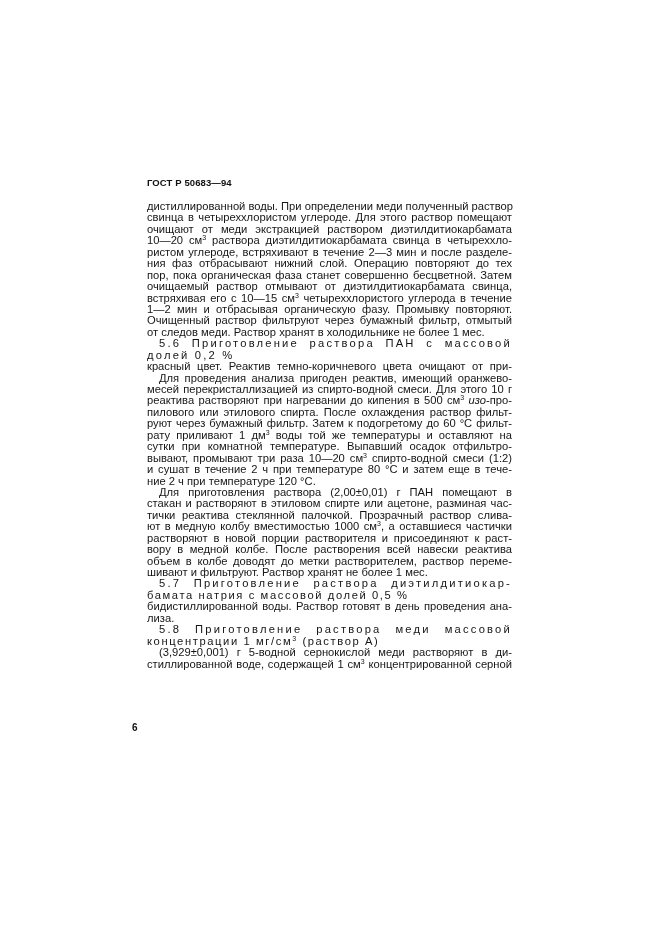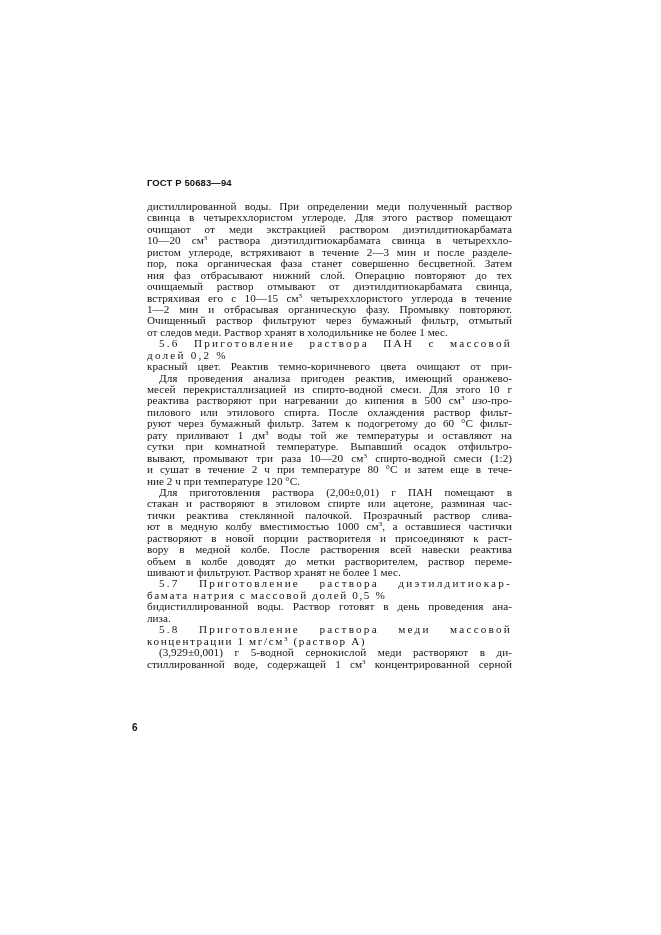--- a/index.html
+++ b/index.html
@@ -5,21 +5,21 @@
     html, body { margin: 0; padding: 0; background: #ffffff; }
     body { width: 661px; height: 935px; position: relative; overflow: hidden; }
     .page { position: absolute; left: 0; top: 0; width: 661px; height: 809px; background: #ffffff; }
     .header {
       position: absolute; left: 147px; top: 177px;
       font-family: "Liberation Sans", sans-serif; font-weight: bold;
       font-size: 9.5px; color: #111; letter-spacing: 0.1px;
     }
     .body {
       position: absolute; left: 147px; top: 201px; width: 365px;
-      font-family: Liberation Serif, serif; font-size: 11.2px;
+      font-family: Liberation Sans, sans-serif; font-size: 11.2px;
       line-height: 11.45px; color: #151515;
     }
     .line {
       display: block; white-space: nowrap; text-align: justify;
       text-align-last: justify; height: 11.45px; overflow: visible;
     }
     .line.last { text-align-last: left; }
     .line.indent { padding-left: 12px; }
     .spaced { letter-spacing: 2.2px; }
     .spaced-narrow { letter-spacing: 1.6px; }
@@ -35,22 +35,22 @@
 <body>
 
 <div class="page">
   <div class="header">ГОСТ Р 50683—94</div>
   <div class="body" id="body">
       <span class="line ">дистиллированной воды. При определении меди полученный раствор</span>
       <span class="line ">свинца в четыреххлористом углероде. Для этого раствор помещают</span>
       <span class="line ">очищают от меди экстракцией раствором  диэтилдитиокарбамата</span>
       <span class="line ">10—20 см<sup>3</sup> раствора диэтилдитиокарбамата свинца в четыреххло-</span>
       <span class="line ">ристом углероде, встряхивают в течение 2—3 мин и после разделе-</span>
+      <span class="line ">ния фаз отбрасывают нижний слой.  Операцию повторяют до тех</span>
       <span class="line ">пор, пока органическая фаза станет совершенно бесцветной. Затем</span>
-      <span class="line ">ния фаз отбрасывают нижний слой.  Операцию повторяют до тех</span>
       <span class="line ">очищаемый раствор отмывают от диэтилдитиокарбамата  свинца,</span>
       <span class="line ">встряхивая его с 10—15 см<sup>3</sup> четыреххлористого углерода в течение</span>
       <span class="line ">1—2 мин и отбрасывая органическую фазу. Промывку  повторяют.</span>
       <span class="line ">Очищенный раствор фильтруют через бумажный фильтр, отмытый</span>
       <span class="line last">от следов меди. Раствор хранят в холодильнике не более 1 мес.</span>
       <span class="line indent spaced">5.6 Приготовление раствора  ПАН с массовой</span>
       <span class="line last spaced">долей 0,2 %</span>
       <span class="line ">красный цвет. Реактив темно-коричневого цвета очищают от при-</span>
       <span class="line indent">Для проведения анализа пригоден реактив, имеющий оранжево-</span>
       <span class="line ">месей перекристаллизацией из спирто-водной смеси. Для этого 10 г</span>

